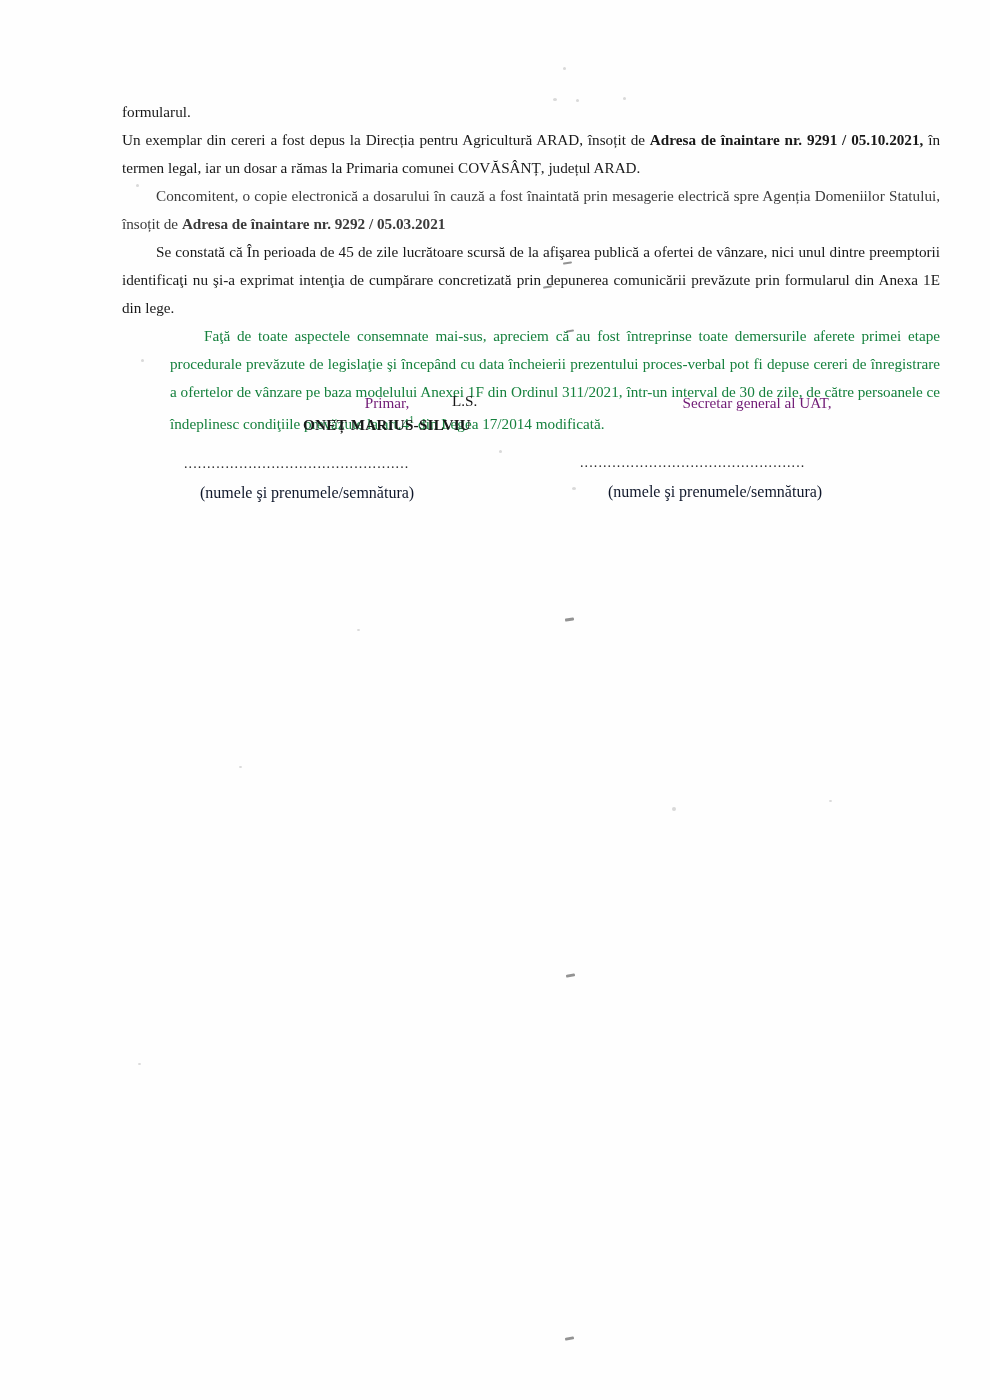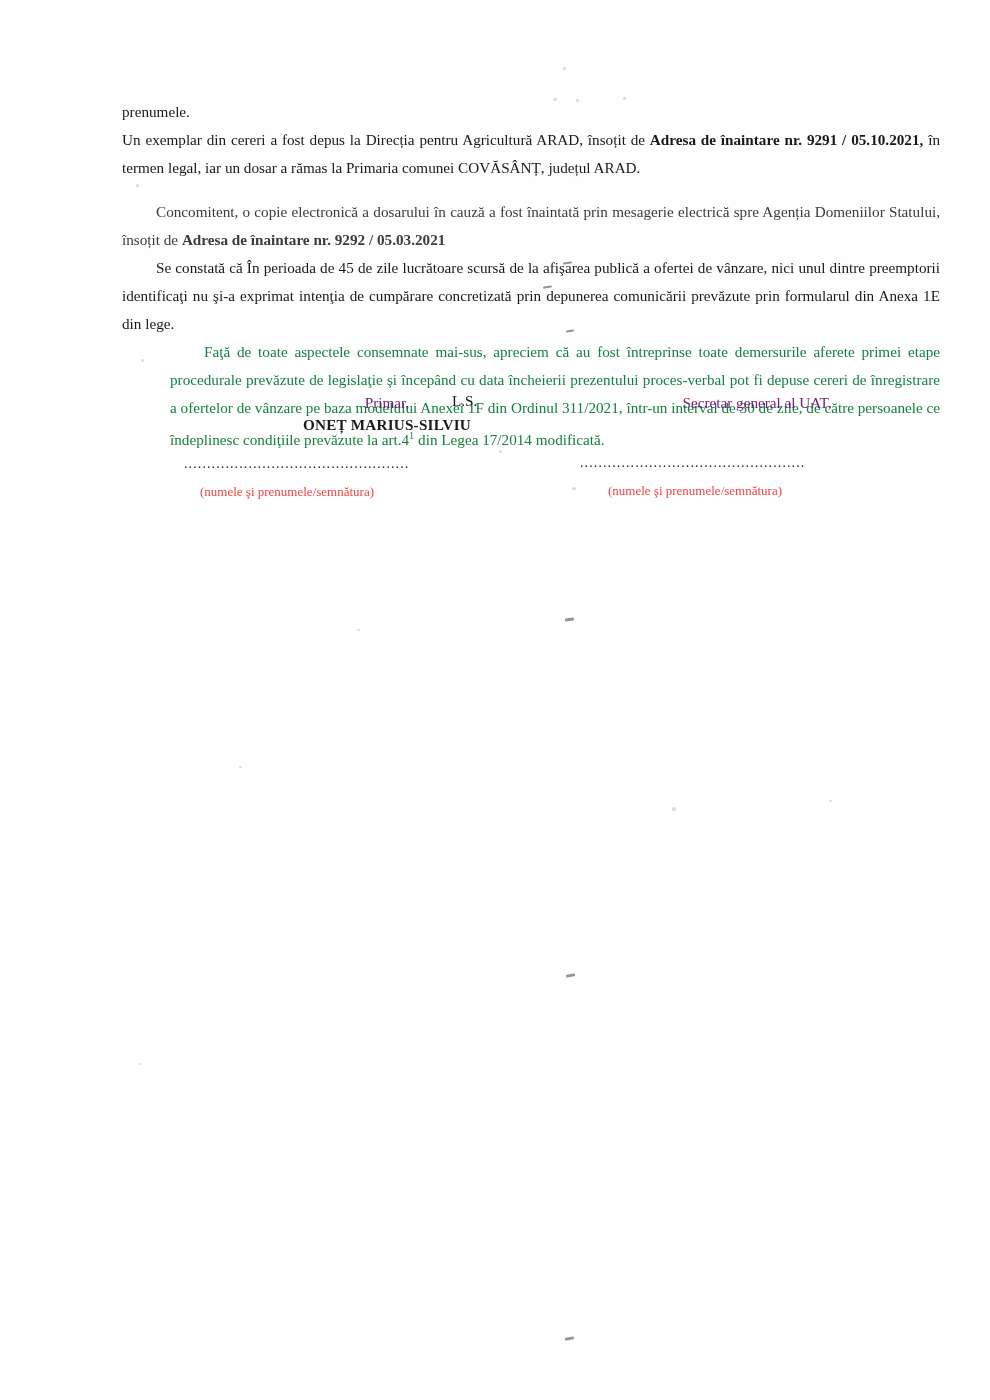--- a/index.html
+++ b/index.html
@@ -42,21 +42,21 @@
   p {
     margin: 0 0 0 0;
     font-size: 15.2px;
     line-height: 28px;
     text-align: justify;
     text-justify: inter-word;
     color: #181818;
   }
   .indent { text-indent: 34px; }
   b { font-weight: bold; }
-  .faded { color: #3b3b3b; margin-top: 16px; }
+  .faded { color: #3b3b3b; }
   .faded2 { color: #15803d; margin-left: 48px; }
 
   
   .sig-block {
     position: absolute;
     left: 122px;
     top: 392px;
     width: 818px;
     height: 120px;
   }
@@ -77,22 +77,22 @@
   }
   .dotline {
     position: absolute;
     font-size: 14px;
     letter-spacing: 1.1px;
     color: #2d2d2d;
     white-space: nowrap;
   }
   .caption {
     position: absolute;
-    font-size: 13px;
-    color: #ef4444;
+    font-size: 16px;
+    color: #0f172a;
     white-space: nowrap;
   }
   sup { font-size: 0.68em; vertical-align: super; }
 </style>
 </head>
 <body>
 
 <div class="page">
 
   <div class="speckle" style="left:563px; top:67px; width:3px; height:3px;"></div>
@@ -111,21 +111,21 @@
   <div class="speckle" style="left:239px; top:766px; width:3px; height:2px;"></div>
   <div class="speckle" style="left:829px; top:800px; width:3px; height:2px;"></div>
   <div class="speckle" style="left:672px; top:807px; width:4px; height:4px;"></div>
   <div class="dash" style="left:566px; top:974px; width:9px; height:3px; transform:rotate(-10deg);"></div>
   <div class="dash" style="left:565px; top:1337px; width:9px; height:3px; transform:rotate(-10deg);"></div>
   <div class="speckle" style="left:138px; top:1063px; width:3px; height:2px;"></div>
 
   <div class="body-text">
 
     <p>
-      <span>prenumele.</span>
+      <span>formularul.</span>
     </p>
 
     <p>
       <span>Un exemplar din cereri a fost depus la Direcția pentru Agricultură ARAD, însoțit de </span><b>Adresa de înaintare nr. 9291 / 05.10.2021,</b><span> în termen legal, iar un dosar a rămas la Primaria comunei COVĂSÂNȚ, județul ARAD.</span>
     </p>
 
     <p class="indent faded">
       <span>Concomitent, o copie electronică a dosarului în cauză a fost înaintată prin mesagerie electrică spre Agenția Domeniilor Statului, însoțit de </span><b>Adresa de înaintare nr. 9292 / 05.03.2021</b>
     </p>
 

